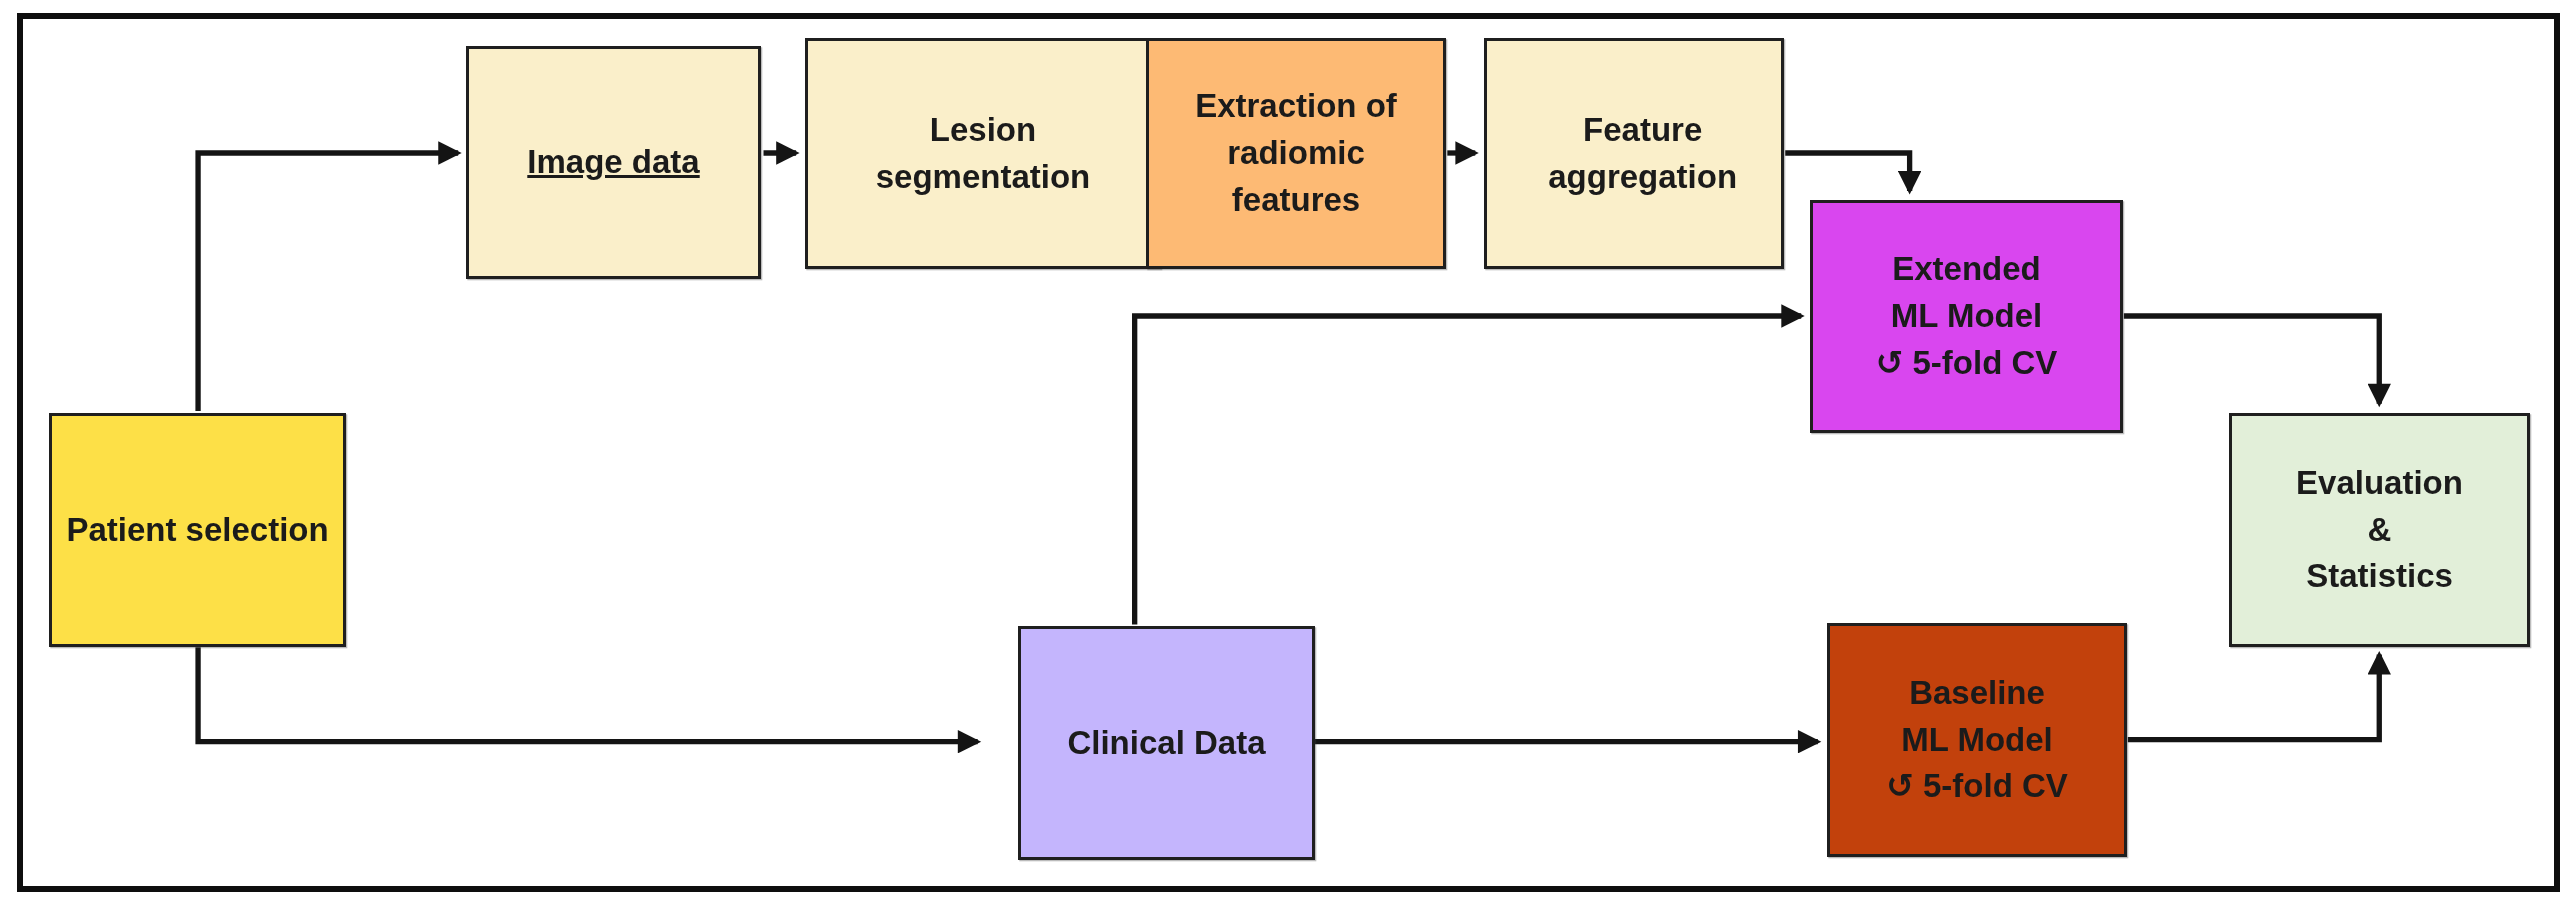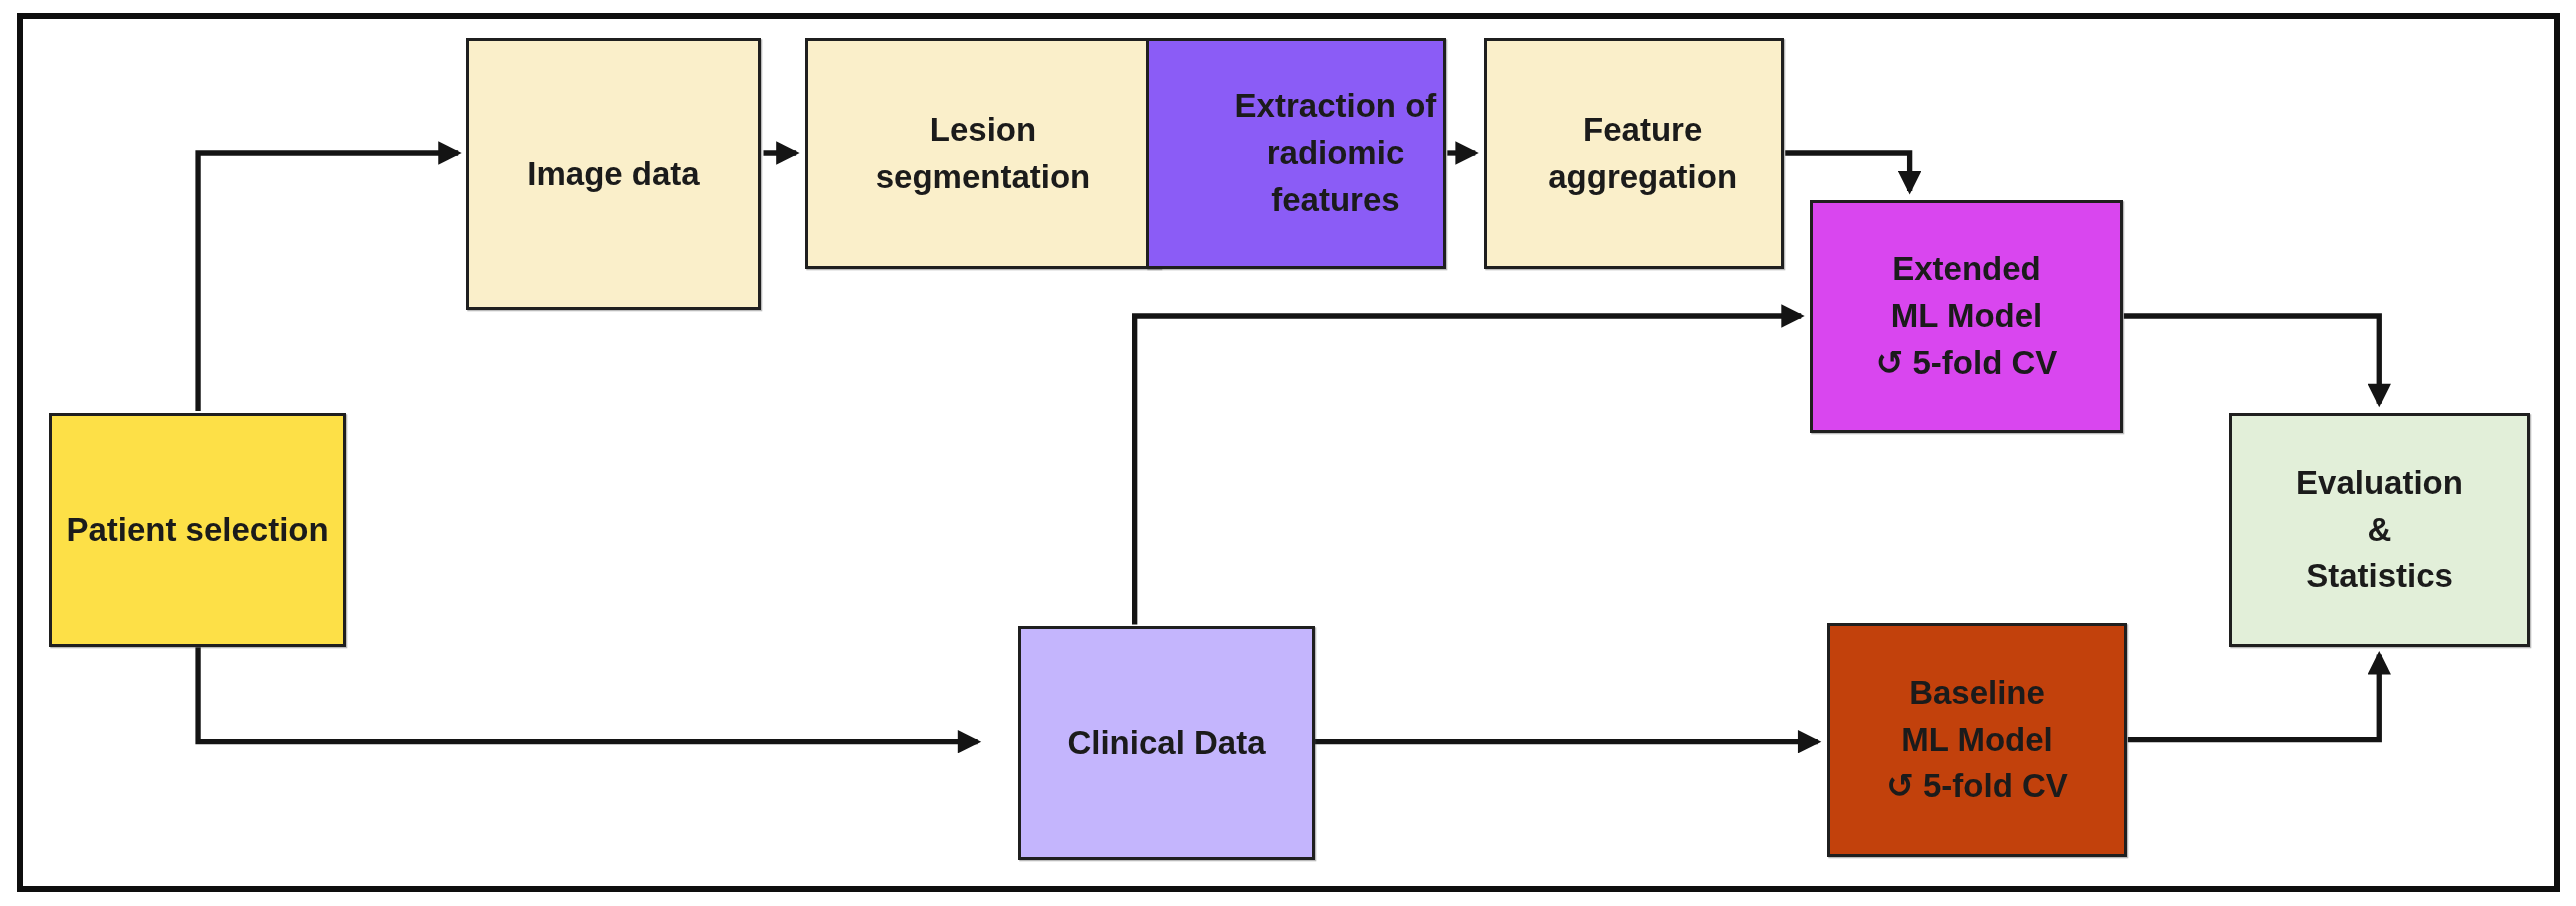--- a/index.html
+++ b/index.html
@@ -25,21 +25,21 @@
     box-sizing:border-box;
     color:#1b1b1b;
     font-weight:700;
     font-size:33px;
     line-height:1.42;
     white-space:pre-line;
     padding:0 6.7px;
     box-shadow:1.3px 1.3px 0 rgba(60,60,60,.35);
   }
   .node-patient   {left:49px;  top:413px; width:297px; height:234px;}
-  .node-image     {left:466px; top:38px;  width:295px; height:272px;}
+  .node-image     {left:466px; top:46px;  width:295px; height:233px;text-decoration:underline;}
   .node-lesion    {left:805px;top:38px;  width:356px; height:231px;}
   .node-extract   {left:1146px;top:38px;  width:300px; height:231px;}
   .node-feature   {left:1484px;top:38px;  width:300px; height:231px;}
   .node-extended  {left:1810px;top:200px; width:313px; height:233px;}
   .node-clinical  {left:986px;top:626px; width:297px; height:234px;}
   .node-baseline  {left:1827px;top:623px; width:300px; height:234px;}
   .node-eval      {left:2229px;top:413px; width:301px; height:234px;}
 </style>
 </head>
 <body>
@@ -74,21 +74,21 @@
 
   <div class="node node-image" style="background-color: rgb(250, 239, 202);">
     <span>Image data</span>
   </div>
 
   <div class="node node-lesion" style="background-color: rgb(250, 239, 202);">
     <span>Lesion
 segmentation</span>
   </div>
 
-  <div class="node node-extract" style="background-color: #8b5cf6; justify-content: flex-end;">
+  <div class="node node-extract" style="background-color: #fdba74;">
     <span>Extraction of
 radiomic
 features</span>
   </div>
 
   <div class="node node-feature" style="background-color: rgb(250, 239, 202); padding-left: 24px;">
     <span>Feature
 aggregation</span>
   </div>
 

